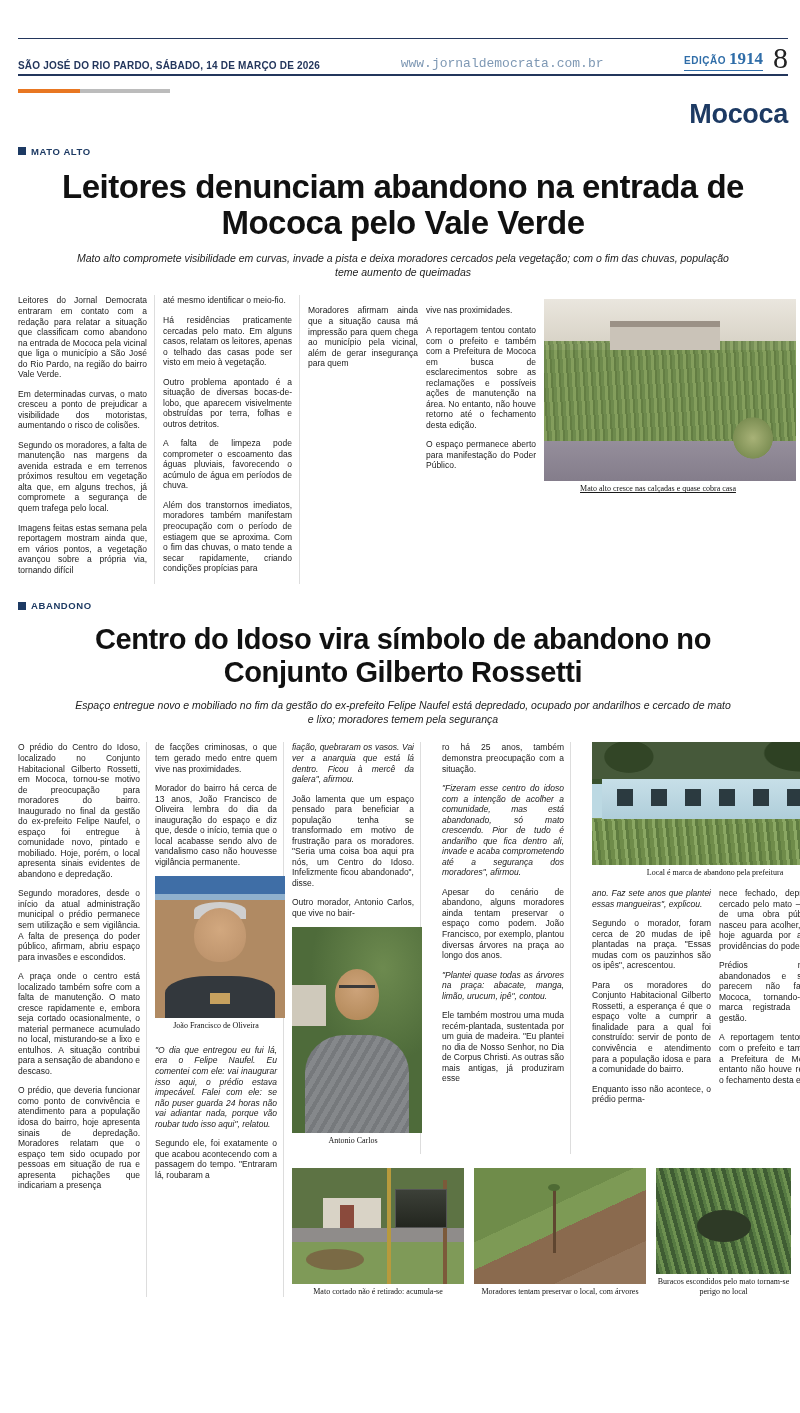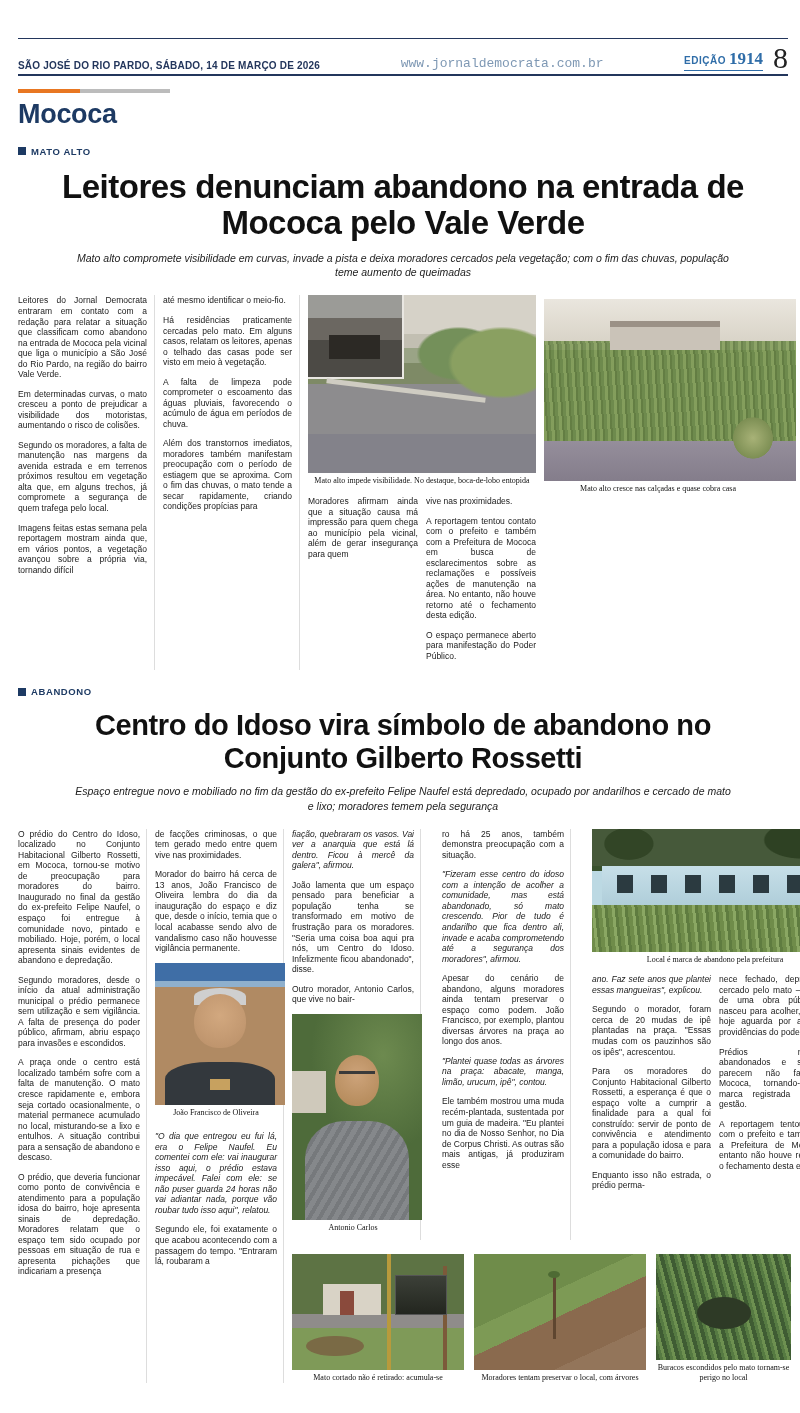--- a/index.html
+++ b/index.html
@@ -14,21 +14,21 @@
   .website { font-size:13px; color:#7e98b4;font-family:Liberation Mono, monospace; }
   .hdr-right { display:flex; align-items:flex-end; gap:10px; }
   .edition { color:#2f6da8; border-bottom:1.5px solid #2f6da8; padding-bottom:1px; display:flex; align-items:baseline; gap:3px; }
   .edition .ed-label { font-size:10px; font-weight:bold; letter-spacing:.5px; }
   .edition .ed-num { font-family:"Liberation Serif",serif; font-size:17px; font-weight:bold; }
   .pagenum { font-family:"Liberation Serif",serif; font-size:30px; color:#222; line-height:.85; }
   .mid-rule { border-top:2px solid #23365c; }
   .mini-bar { display:flex; height:4px; width:152px; margin-top:13px; }
   .mini-bar .seg-orange { width:62px; background:#e87722; }
   .mini-bar .seg-gray { width:90px; background:#bcbcbc; }
-  .section-title { font-size:27px; font-weight:800; color:#1d3a63; letter-spacing:-.3px; margin-top:6px; }
+  .section-title { font-size:27px; font-weight:800; color:#1d3a63; letter-spacing:-.3px; margin-top:6px;text-align:right; }
 
   .tag { display:flex; align-items:center; gap:5px; margin-top:16px; }
   .tag .sq { width:8px; height:8px; background:#1d3a63; }
   .tag .tag-label { font-size:9.5px; font-weight:bold; color:#1d3a63; letter-spacing:.6px; }
 
   
   .headline1 { font-size:33px; line-height:1.1; font-weight:800; text-align:center; letter-spacing:-.5px; margin:12px auto 10px; max-width:760px; color:#111; }
   .headline2 { font-size:29px; line-height:1.12; font-weight:800; text-align:center; letter-spacing:-.4px; margin:12px auto 10px; max-width:680px; color:#111; }
   .subhead { font-size:10.5px; font-style:italic; text-align:center; max-width:660px; margin:0 auto 16px; line-height:1.35; color:#222; }
 
@@ -40,21 +40,21 @@
   .tcol.rule { border-right:1px solid #ddd; padding-right:7px; width:137px; }
 
   .cap { font-family:"Liberation Serif",serif; font-size:8px; text-align:center; margin:3px auto 0; color:#111; line-height:1.2; }
 
   .ph { position:relative; overflow:hidden; background:#b9b4aa; }
 
   
   .a1-mid { width:228px; flex:none; }
   .a1-mid-cols { display:flex; gap:8px; margin-top:10px; }
   .a1-mid-cols .mcol { width:110px; flex:none; }
-  .a1-right { width:228px; flex:none; }
+  .a1-right { width:228px; flex:none;text-decoration:underline; }
 
   .ph-a1main { width:228px; height:178px;
     background:
       radial-gradient(90px 60px at 85% 38%, #8aa061 0 55%, transparent 60%),
       radial-gradient(70px 45px at 66% 33%, #74905a 0 55%, transparent 60%),
       linear-gradient(180deg,#d6d2c8 0 22%,#c2bfb2 22% 30%,#9aa486 30% 38%,#7e8a66 38% 50%,#8d8c8e 50% 78%,#83828a 78% 100%); }
   .ph-a1main .inset { position:absolute; left:0; top:0; width:42%; height:47%;
     background:linear-gradient(180deg,#9b9b97 0 28%,#6b6761 28% 55%,#4c4a45 55% 100%); border-right:2px solid #e9e7e2; border-bottom:2px solid #e9e7e2; }
   .ph-a1main .inset .hole { position:absolute; left:22%; top:48%; width:55%; height:30%; background:#2c2925; }
   .ph-a1main .curb { position:absolute; left:8%; top:52%; width:70%; height:5px; background:#cfccc2; transform:rotate(7deg); }
@@ -165,34 +165,26 @@
   <div class="cols">
     <div class="tcol rule">
         <p class="para">Leitores do Jornal Democrata entraram em contato com a redação para relatar a situação que classificam como abandono na entrada de Mococa pela vicinal que liga o município a São José do Rio Pardo, na região do bairro Vale Verde.</p>
         <p class="para">Em determinadas curvas, o mato cresceu a ponto de prejudicar a visibilidade dos motoristas, aumentando o risco de colisões.</p>
         <p class="para">Segundo os moradores, a falta de manutenção nas margens da avenida estrada e em terrenos próximos resultou em vegetação alta que, em alguns trechos, já compromete a segurança de quem trafega pelo local.</p>
         <p class="para">Imagens feitas estas semana pela reportagem mostram ainda que, em vários pontos, a vegetação avançou sobre a própria via, tornando difícil</p>
       </div>
     <div class="tcol rule">
         <p class="para">até mesmo identificar o meio-fio.</p>
         <p class="para">Há residências praticamente cercadas pelo mato. Em alguns casos, relatam os leitores, apenas o telhado das casas pode ser visto em meio à vegetação.</p>
+        <p class="para">Outro problema apontado é a situação de diversas bocas-de-lobo, que aparecem visivelmente obstruídas por terra, folhas e outros detritos.</p>
         <p class="para">A falta de limpeza pode comprometer o escoamento das águas pluviais, favorecendo o acúmulo de água em períodos de chuva.</p>
         <p class="para">Além dos transtornos imediatos, moradores também manifestam preocupação com o período de estiagem que se aproxima. Com o fim das chuvas, o mato tende a secar rapidamente, criando condições propícias para</p>
       </div>
 
     <div class="a1-mid">
-      <figure>
-        <div class="ph ph-a1main">
-          <div class="inset">
-              <div class="hole"></div>
-            </div>
-          <div class="curb"></div>
-        </div>
-        <figcaption class="cap">Mato alto impede visibilidade. No destaque, boca-de-lobo entopida</figcaption>
-      </figure>
       <div class="a1-mid-cols">
         <div class="mcol">
             <p class="para">Moradores afirmam ainda que a situação causa má impressão para quem chega ao município pela vicinal, além de gerar insegurança para quem</p>
           </div>
         <div class="mcol">
             <p class="para">vive nas proximidades.</p>
             <p class="para">A reportagem tentou contato com o prefeito e também com a Prefeitura de Mococa em busca de esclarecimentos sobre as reclamações e possíveis ações de manutenção na área. No entanto, não houve retorno até o fechamento desta edição.</p>
             <p class="para">O espaço permanece aberto para manifestação do Poder Público.</p>
           </div>
       </div>
@@ -282,21 +274,21 @@
               <div class="win"></div>
               <div class="grassf"></div>
             </div>
             <figcaption class="cap">Local é marca de abandono pela prefeitura</figcaption>
           </figure>
           <div class="a2-right-cols">
             <div class="rcol">
                 <p class="para it">ano. Faz sete anos que plantei essas mangueiras", explicou.</p>
                 <p class="para">Segundo o morador, foram cerca de 20 mudas de ipê plantadas na praça. "Essas mudas com os pauzinhos são os ipês", acrescentou.</p>
                 <p class="para">Para os moradores do Conjunto Habitacional Gilberto Rossetti, a esperança é que o espaço volte a cumprir a finalidade para a qual foi construído: servir de ponto de convivência e atendimento para a população idosa e para a comunidade do bairro.</p>
-                <p class="para">Enquanto isso não estrada, o prédio perma-</p>
+                <p class="para">Enquanto isso não acontece, o prédio perma-</p>
               </div>
             <div class="rcol">
                 <p class="para">nece fechado, depredado e cercado pelo mato — símbolo de uma obra pública que nasceu para acolher, mas que hoje aguarda por atenção e providências do poder público.</p>
                 <p class="para">Prédios municipais abandonados e sem uso parecem não faltar em Mococa, tornando-se uma marca registrada da atual gestão.</p>
                 <p class="para">A reportagem tentou contato com o prefeito e também com a Prefeitura de Mococa no entanto não houve retorno até o fechamento desta edição.</p>
               </div>
           </div>
         </div>
       </div>
 

